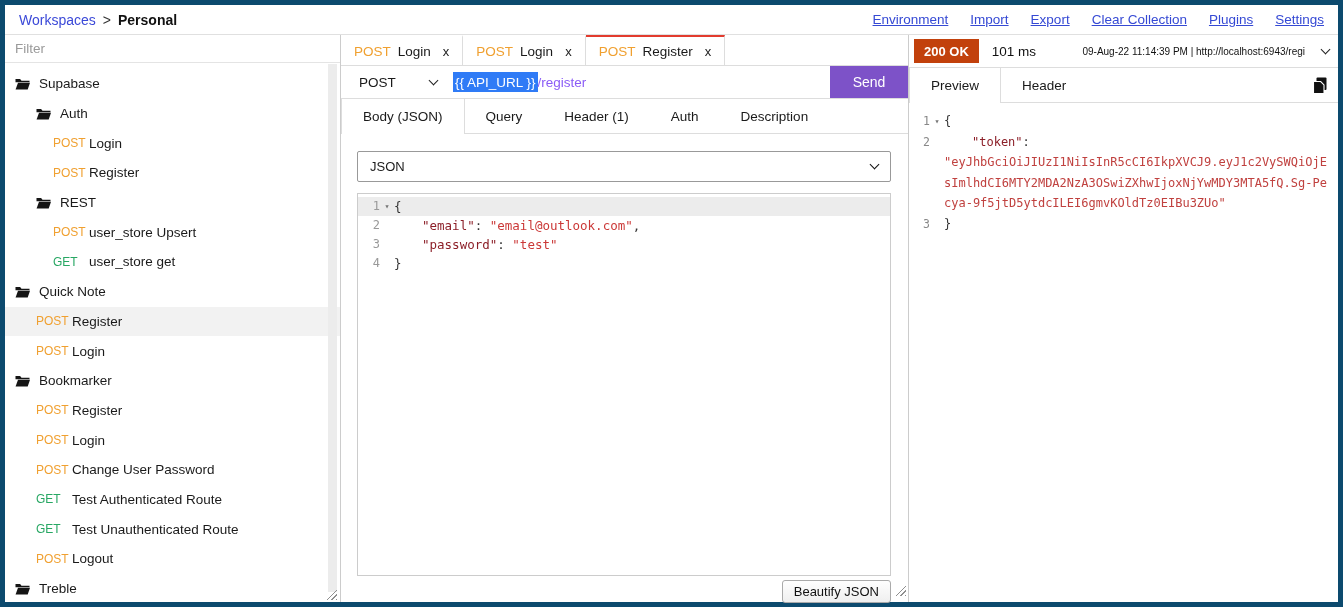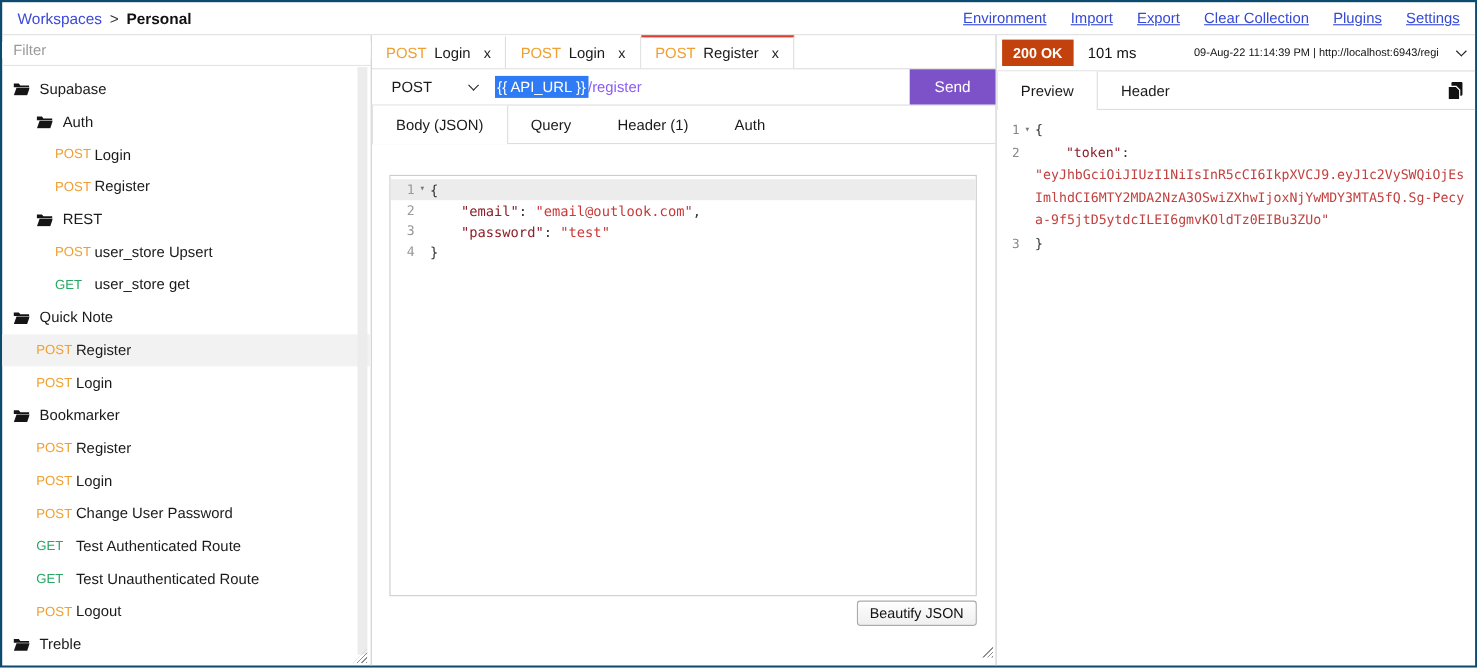--- a/index.html
+++ b/index.html
@@ -1,19 +1,19 @@
 <!DOCTYPE html>
 <html><head>
 <meta charset="utf-8">
 <style>
   * { box-sizing: border-box; }
   html,body { margin:0; padding:0; background:#fff; }
   body { width:1343px; height:607px; overflow:hidden;
          font-family:"Liberation Sans", sans-serif; color:#1a1a1a; }
-  .app { width:1343px; height:607px; border:2px solid #0c4a6e; display:flex; flex-direction:column; background:#fff; }
+  .app { width:1343px; height:607px; border:5px solid #0c4a6e; display:flex; flex-direction:column; background:#fff; }
 
   
   .topbar { height:30px; flex:none; display:flex; align-items:center; justify-content:space-between;
             padding:0 14px 0 14px; border-bottom:1px solid #e0e0e0; }
   .breadcrumb { display:flex; align-items:center; gap:7px; font-size:14px; }
   .bc-root { color:#3b49d8; text-decoration:none; cursor:pointer; }
   .bc-sep { color:#333; }
   .bc-current { font-weight:700; color:#111; }
   .toplinks { display:flex; align-items:center; gap:22px; font-size:13.5px; }
   .toplinks a { color:#3549d4; text-decoration:underline; cursor:pointer; }
@@ -271,23 +271,28 @@
             <span class="urlrest">/register</span>
         </div>
         <button class="send">Send</button>
       </div>
 
       <div class="subtabs">
         <div class="stab active">Body (JSON)</div>
         <div class="stab">Query</div>
         <div class="stab">Header (1)</div>
         <div class="stab">Auth</div>
+        <div class="stab">Description</div>
       </div>
 
       <div class="mcontent">
+        <div class="typesel">
+          <span>JSON</span>
+          <span class="chev"></span>
+        </div>
 
         <div class="editor">
           <div class="eline hl">
             <span class="egut">1</span>
             <span class="efold">▾</span>
             <span class="ecode jpun">{</span>
           </div>
           <div class="eline">
             <span class="egut">2</span>
             <span class="efold"></span>

